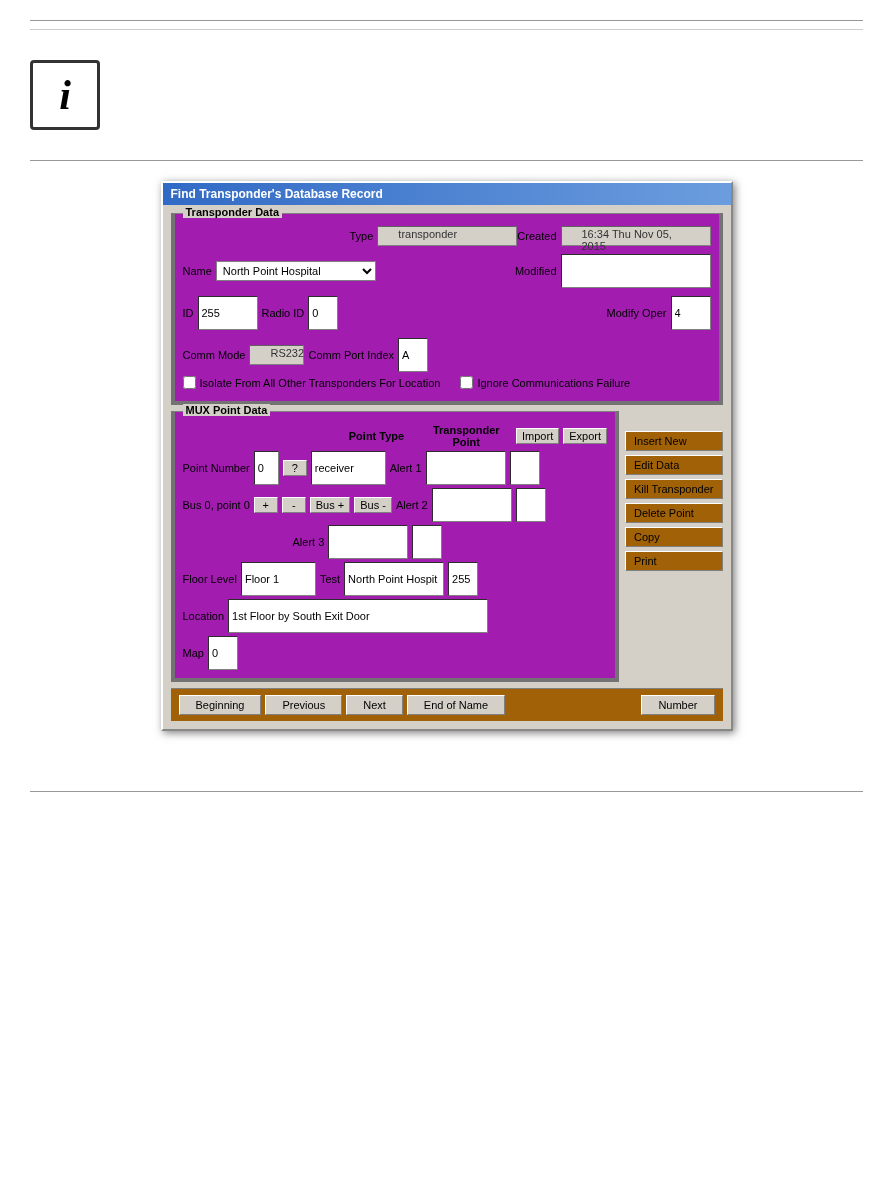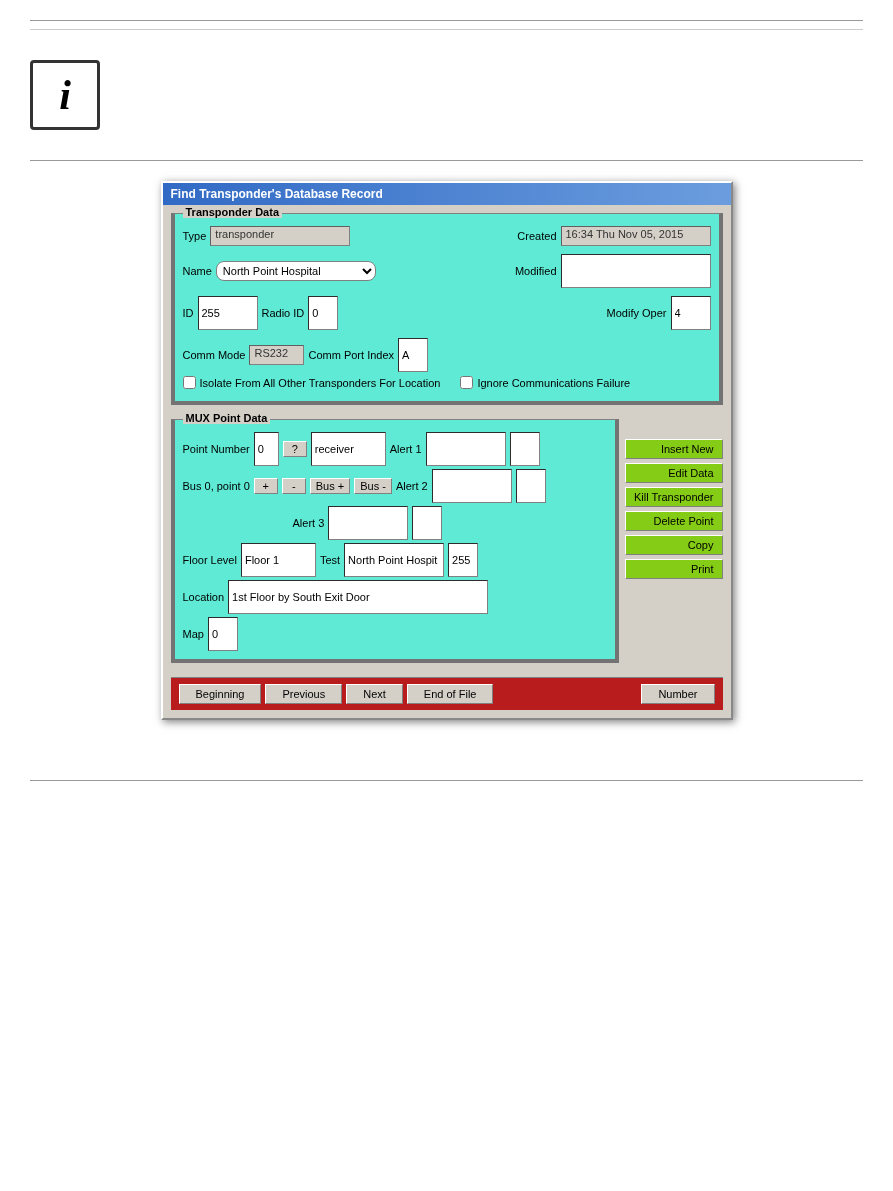--- a/index.html
+++ b/index.html
@@ -82,22 +82,22 @@
     }
 
     .dialog-body {
       padding: 8px;
     }
 
     
     .group-box {
       border: 4px solid #737373;
       border-top: 1px solid #808080;
-      background: #5eead4;
-      margin-bottom: 14px;
+      background: #a21caf;
+      margin-bottom: 6px;
       padding: 4px 8px 8px 8px;
       position: relative;
     }
 
     .group-box-title {
       position: absolute;
       top: -8px;
       left: 8px;
       background: #d4d0c8;
       padding: 0 3px;
@@ -179,60 +179,60 @@
       border-left-color: #fff;
       border-right-color: #808080;
       border-bottom-color: #808080;
       padding: 3px 16px;
       font-size: 11px;
       cursor: pointer;
     }
 
     .btn-right {
       width: 100%;
-      text-align: right;
-      background: #84cc16;
+      text-align: left;
+      background: #a16207;
       border: 1px solid;
       border-top-color: #fff;
       border-left-color: #fff;
       border-right-color: #808080;
       border-bottom-color: #808080;
       padding: 3px 8px;
       font-size: 11px;
       cursor: pointer;
     }
 
     
     .nav-bar {
       display: flex;
       justify-content: space-between;
       align-items: center;
       padding: 6px 8px;
       gap: 4px;
-      background: #b91c1c;
+      background: #a16207;
       border-top: 1px solid #808080;
     }
 
     .nav-left {
       display: flex;
       gap: 4px;
     }
 
     .bottom-rule {
       border-top: 1px solid #999;
       margin-top: 60px;
     }
 
     .gray-field {
       background: #d4d0c8;
       border: 1px solid #808080;
       border-top-color: #606060;
       border-left-color: #606060;
       font-size: 11px;
-      padding: 1px 4px;
+      padding: 1px 20px;
       height: 20px;
       display: inline-block;
       color: #333;
     }
   </style>
 </head>
 <body>
 
 <div class="page-content">
   <div class="top-rule"></div>
@@ -253,35 +253,35 @@
         <span>Find Transponder's Database Record</span>
       </div>
 
       <div class="dialog-body">
 
         <div class="group-box">
           <span class="group-box-title">Transponder Data</span>
           <div class="group-content">
 
 
-            <div style="display:flex; justify-content:space-between; margin-bottom:4px;">
+            <div style="display:flex; justify-content:flex-end; margin-bottom:4px;">
               <div class="form-row">
                 <span class="form-label">Type</span>
                 <span class="gray-field" style="width:140px;">transponder</span>
               </div>
               <div class="form-row">
                 <span class="form-label">Created</span>
                 <span class="gray-field" style="width:150px;">16:34 Thu Nov 05, 2015</span>
               </div>
             </div>
 
             <div style="display:flex; justify-content:space-between; margin-bottom:4px;gap:34px;">
               <div class="form-row">
                 <span class="form-label">Name</span>
-                <select style="width:160px;border-radius:8px;">
+                <select style="width:160px;">
                   <option value="North Point Hospital">North Point Hospital</option>
                 </select>
               </div>
               <div class="form-row">
                 <span class="form-label">Modified</span>
                 <input type="text" class="form-input" style="width: 150px;" value="">
               </div>
             </div>
 
             <div style="display:flex; justify-content:space-between; margin-bottom:4px;">
@@ -313,20 +313,27 @@
 
           </div>
         </div>
 
         <div style="display:flex; gap:6px;">
 
           <div class="group-box" style="flex:1;">
             <span class="group-box-title">MUX Point Data</span>
             <div class="group-content">
 
+              <div style="display:flex; align-items:center; margin-bottom:3px; gap:4px;">
+                <div style="width:150px;"></div>
+                <span style="font-size:11px; font-weight:bold; width:80px; text-align:center;">Point Type</span>
+                <span style="font-size:11px; font-weight:bold; flex:1; text-align:center;">Transponder Point</span>
+                <button class="btn btn-small">Import</button>
+                <button class="btn btn-small">Export</button>
+              </div>
 
               <div style="display:flex; align-items:center; margin-bottom:3px; gap:4px;">
                 <span class="form-label">Point Number</span>
                 <input type="text" class="form-input" style="width: 25px;" value="0">
                 <button class="btn btn-small">?</button>
                 <input type="text" class="form-input" style="width: 75px;" value="receiver">
                 <span class="form-label">Alert 1</span>
                 <input type="text" class="form-input" style="width: 80px;" value="">
                 <input type="text" class="form-input" style="width: 30px;" value="">
               </div>
@@ -378,21 +385,21 @@
             <button class="btn-right">Print</button>
           </div>
 
         </div>
 
         <div class="nav-bar">
           <div class="nav-left">
             <button class="btn-nav">Beginning</button>
             <button class="btn-nav">Previous</button>
             <button class="btn-nav">Next</button>
-            <button class="btn-nav">End of File</button>
+            <button class="btn-nav">End of Name</button>
           </div>
           <button class="btn-nav">Number</button>
         </div>
 
       </div>
     </div>
   </div>
 
   <div class="bottom-rule"></div>
 </div>

